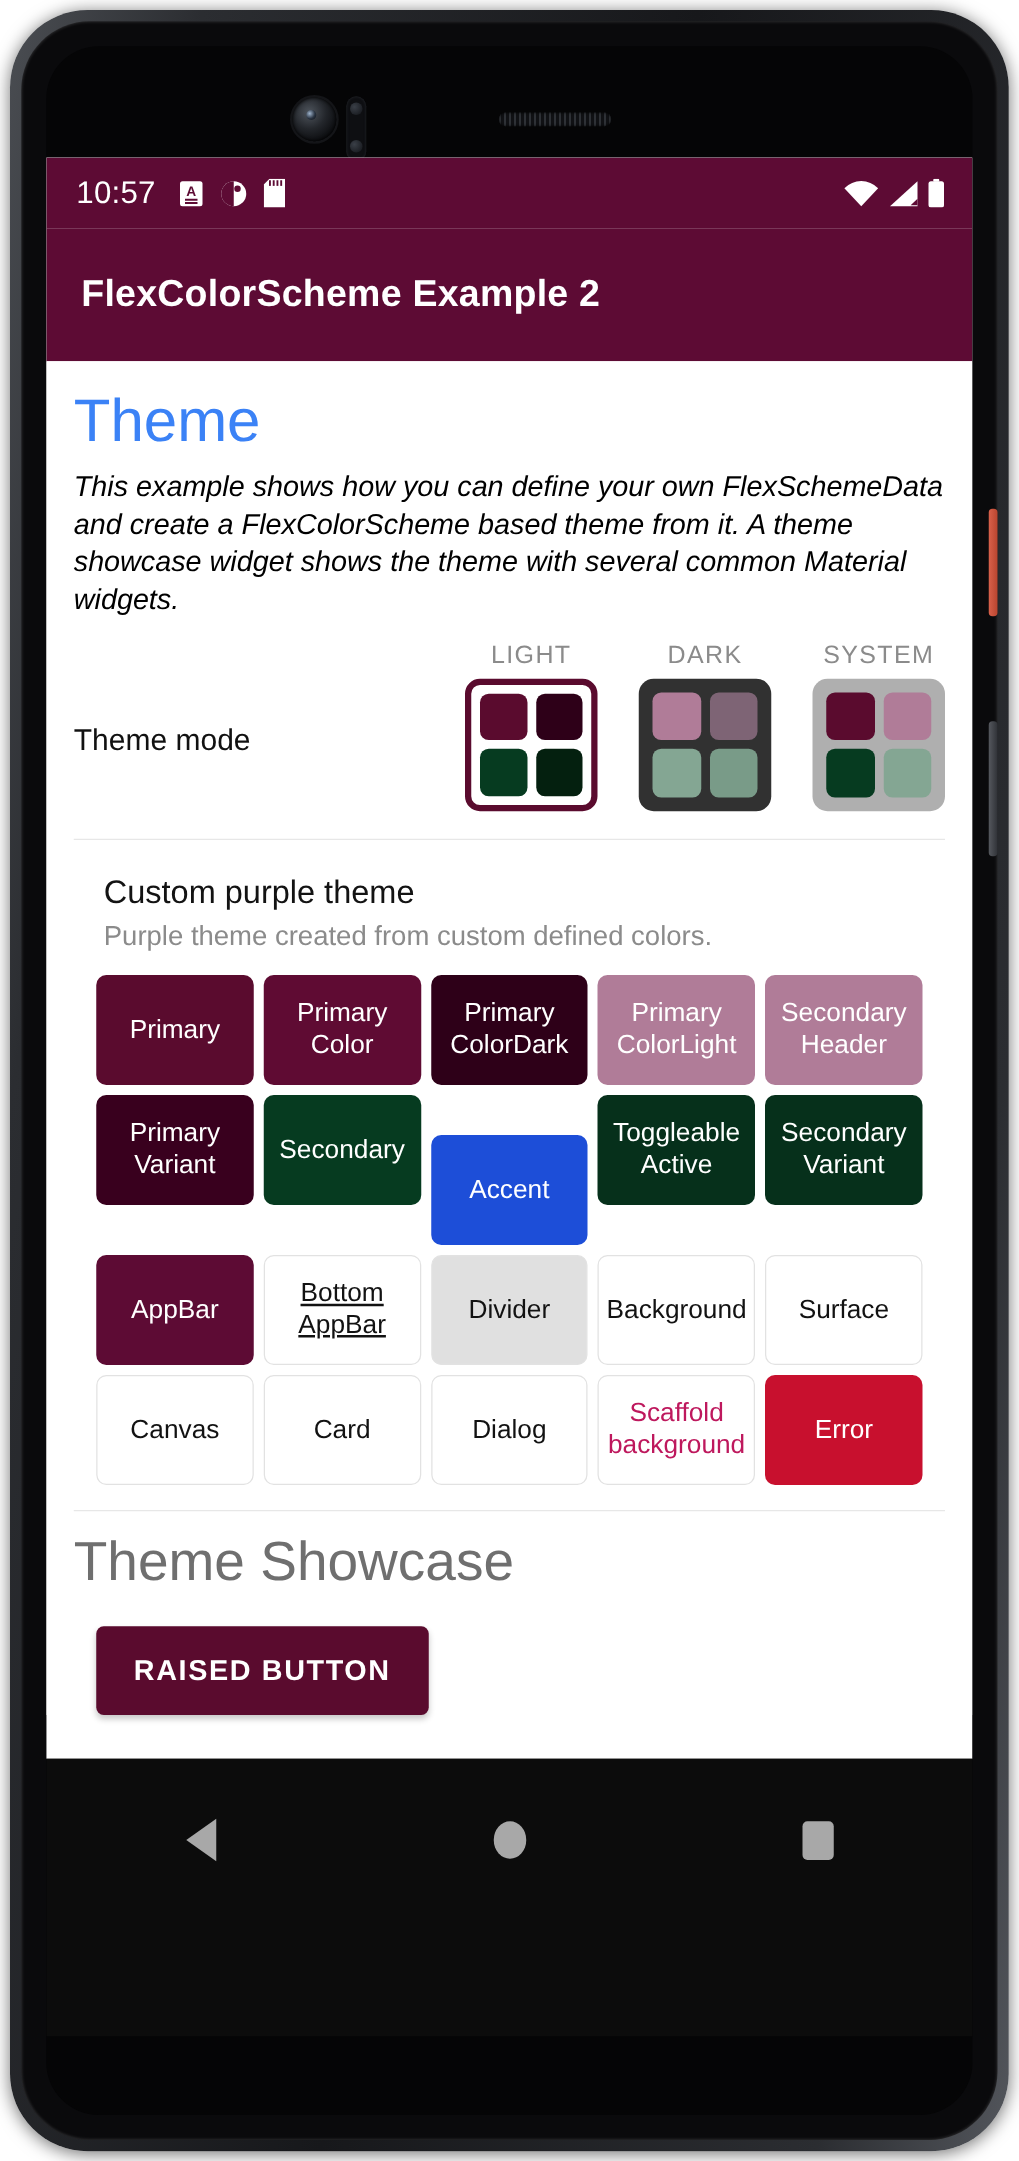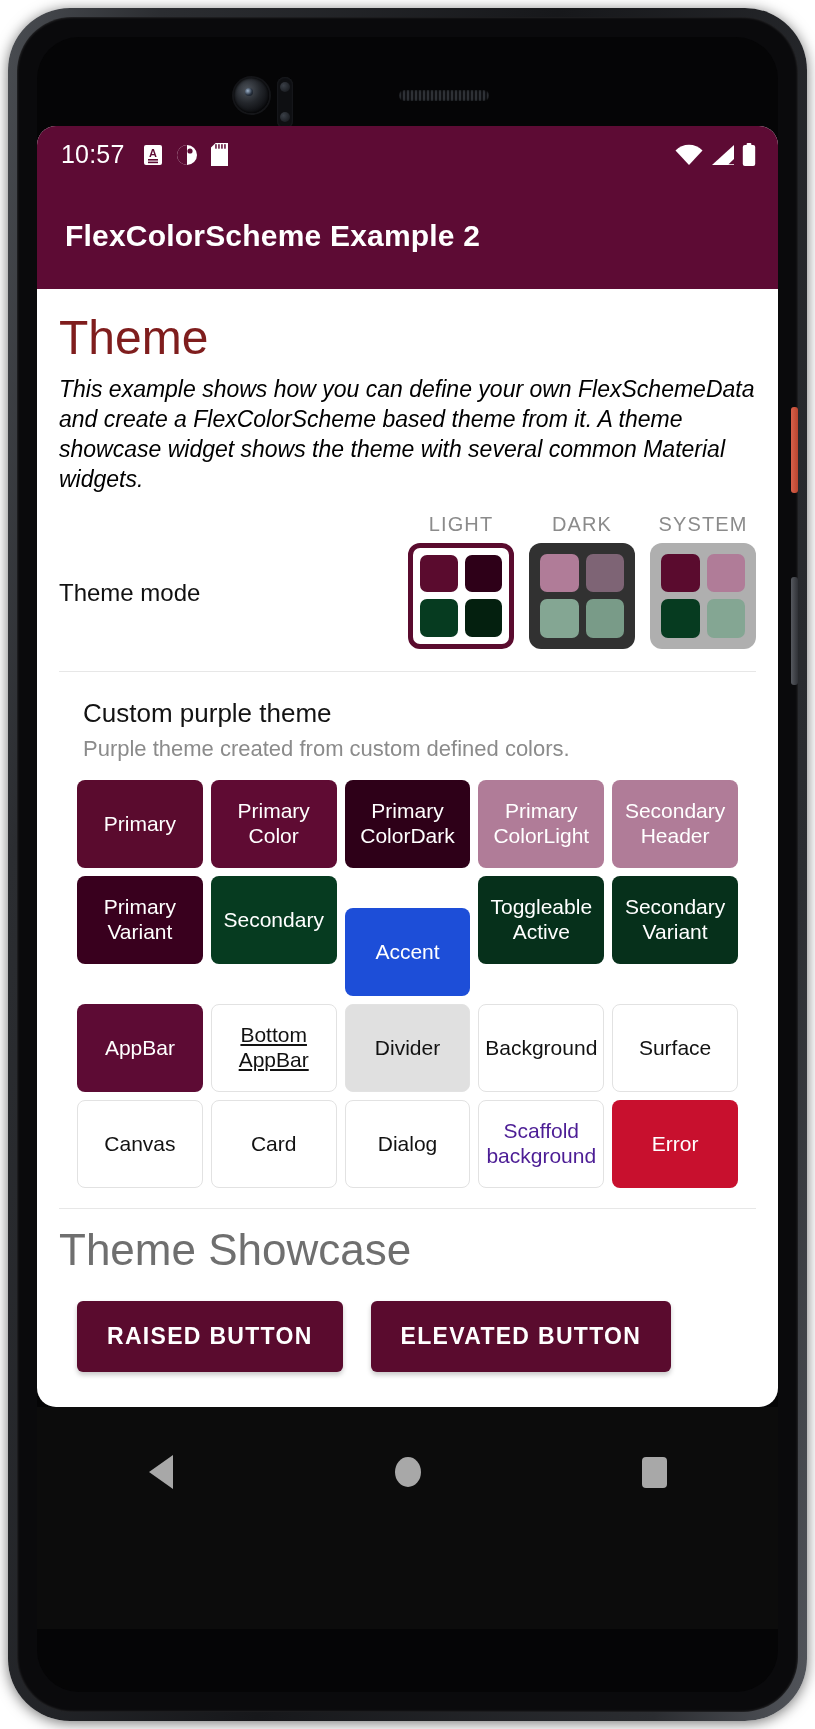--- a/index.html
+++ b/index.html
@@ -69,21 +69,20 @@
     background: repeating-linear-gradient(90deg,#2e3136 0 2px,#101114 2px 4px);
     box-shadow: inset 0 0 2px #000;
   }
 
   
   #app-viewport {
     position: absolute;
     left: 0; top: 89px; width: 100%; height: 1281px;
     background: #ffffff;
     overflow: hidden;
-    border-radius: 19px;
   }
 
   
   #status-bar {
     height: 57px;
     background: var(--appbar);
     display: flex; align-items: center;
     padding: 0 22px 0 24px;
     color: #ffffff;
   }
@@ -97,36 +96,36 @@
     height: 106px;
     background: var(--appbar);
     display: flex; align-items: center;
     padding-left: 28px;
   }
   #app-bar-title { color:#fff; font-size: 30px; font-weight: bold; letter-spacing: .2px; }
 
   
   #content { background:#fff; padding: 0; }
   #theme-heading {
-    color:#7f1d1d; font-size:48px; font-weight:400;
+    color:#3b82f6; font-size:48px; font-weight:400;
     padding: 24px 22px 0 22px; line-height: 1.05;
   }
   #theme-description {
     color:#000000; font-size: 23px; line-height: 1.30;
     padding: 12px 22px 0 22px;
     font-style: italic;
   }
 
   
   #theme-mode-row {
     display:flex; align-items:flex-end;
     padding: 18px 22px 0 22px;
   }
   #theme-mode-label { font-size: 24px; color:#111; padding-bottom: 42px; }
-  #theme-mode-toggles { margin-left:auto; display:flex; gap:15px; }
+  #theme-mode-toggles { margin-left:auto; display:flex; gap:33px; }
   .mode-option { display:flex; flex-direction:column; align-items:center; }
   .mode-caption { font-size: 20px; color:#8b8b8b; letter-spacing:1.1px; margin-bottom:7px; }
   .mode-box {
     width: 106px; height: 106px; border-radius: 12px;
     display:grid; grid-template-columns: 1fr 1fr; grid-template-rows: 1fr 1fr;
     gap: 7px; padding: 11px;
   }
   .mode-box.selected { background:#ffffff; border: 5px solid var(--primary); padding: 7px; }
   .mode-box .sw { border-radius: 7px; }
 
@@ -303,32 +302,31 @@
 Variant</div>
               <div class="color-box" style="background: rgb(93, 11, 52); color: rgb(255, 255, 255); white-space: pre-line;">AppBar</div>
               <div class="color-box outlined" style="background: rgb(255, 255, 255); color: rgb(18, 18, 18); white-space: pre-line; text-decoration: underline;">Bottom
 AppBar</div>
               <div class="color-box outlined" style="background: rgb(224, 224, 224); color: rgb(18, 18, 18); white-space: pre-line;">Divider</div>
               <div class="color-box outlined" style="background: rgb(255, 255, 255); color: rgb(18, 18, 18); white-space: pre-line;">Background</div>
               <div class="color-box outlined" style="background: rgb(255, 255, 255); color: rgb(18, 18, 18); white-space: pre-line;">Surface</div>
               <div class="color-box outlined" style="background: rgb(255, 255, 255); color: rgb(18, 18, 18); white-space: pre-line;">Canvas</div>
               <div class="color-box outlined" style="background: rgb(255, 255, 255); color: rgb(18, 18, 18); white-space: pre-line;">Card</div>
               <div class="color-box outlined" style="background: rgb(255, 255, 255); color: rgb(18, 18, 18); white-space: pre-line;">Dialog</div>
-              <div class="color-box outlined" style="background: rgb(255, 255, 255); color: #4c1d95; white-space: pre-line;">Scaffold
+              <div class="color-box outlined" style="background: rgb(255, 255, 255); color: #be185d; white-space: pre-line;">Scaffold
 background</div>
               <div class="color-box" style="background: rgb(200, 16, 46); color: rgb(255, 255, 255); white-space: pre-line;">Error</div>
             </div>
 
           <div class="divider-line" style="margin-top:20px;"></div>
 
           <h2 id="showcase-heading">Theme Showcase</h2>
 
           <div id="showcase-buttons">
               <button class="showcase-btn">RAISED BUTTON</button>
-              <button class="showcase-btn">ELEVATED BUTTON</button>
             </div>
 
         </div>
       </div>
 
       <div id="nav-bar">
         <div class="nav-btn">
           <div id="nav-back-icon"></div>
         </div>
         <div class="nav-btn">

